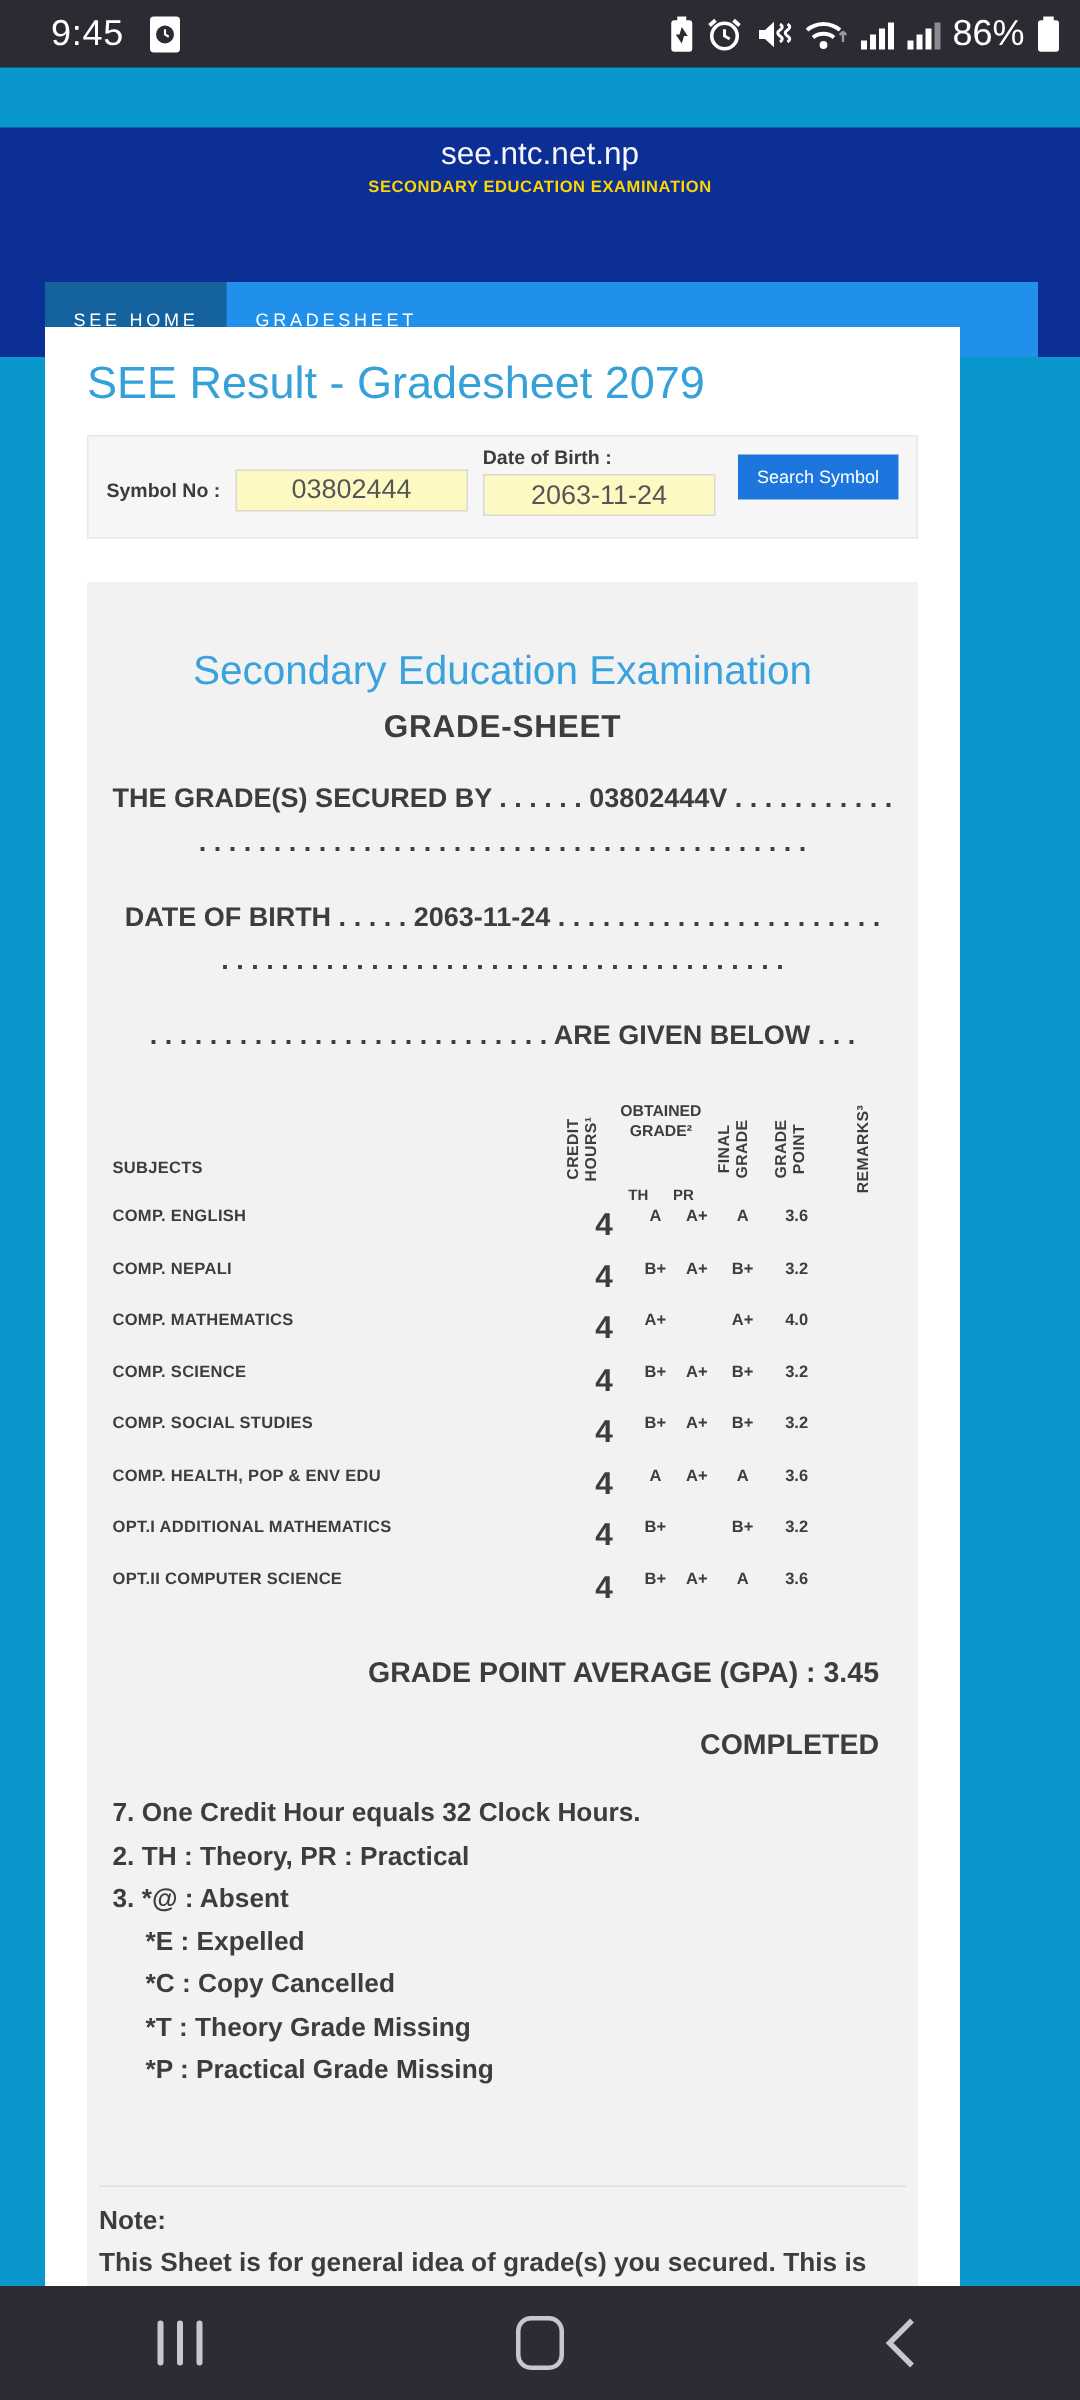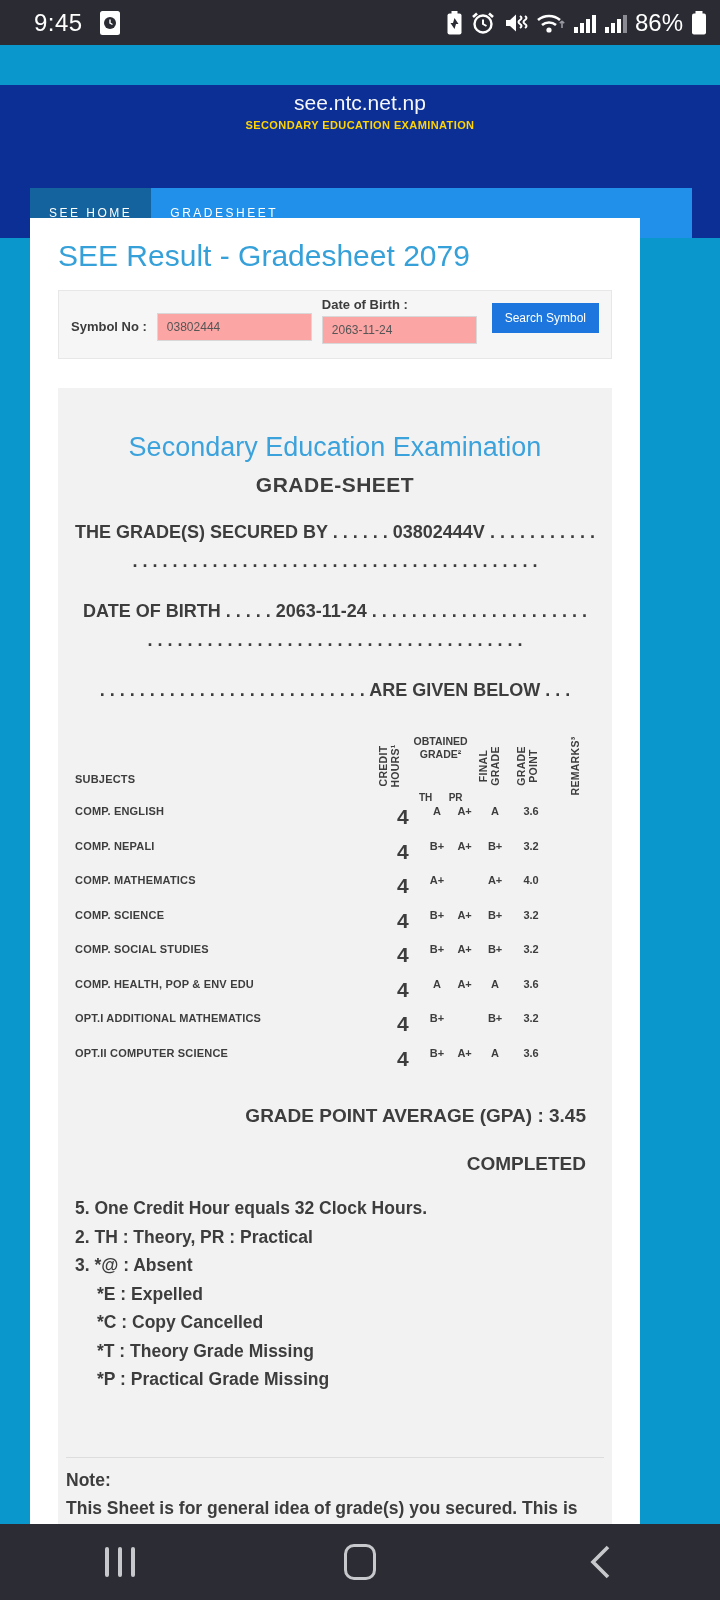--- a/index.html
+++ b/index.html
@@ -46,22 +46,22 @@
   }
   .page-heading { color:#36a0d9; font-size:30px; font-weight:400; margin:21px 0 0 28px; }
 
   .search-panel {
     margin:17px 28px 0; background:#f6f6f7; border:1px solid #e7e7e7;
     padding:6px 12px 14px; display:flex; min-height:54px;
   }
   .field-symbol { display:flex; align-items:center; margin-top:12px; }
   .field-symbol label { font-size:13px; color:#3c3c3c; font-weight:bold; margin-right:10px; white-space:nowrap; }
   .search-panel input {
-    width:155px; height:28px; border:1px solid #d8d8d8; background:#fca5a5;
-    font-size:12px; color:#555; padding:0 9px; font-family:"Liberation Sans",sans-serif;
+    width:155px; height:28px; border:1px solid #d8d8d8; background:#fef9c3;
+    font-size:18px; color:#555; padding:0 9px; font-family:"Liberation Sans",sans-serif;text-align:center;
   }
   .field-dob { margin-left:10px; }
   .field-dob label { display:block; font-size:13px; color:#3c3c3c; font-weight:bold; margin-bottom:4px; }
   .search-btn {
     margin-left:auto; margin-top:6px; align-self:flex-start;
     background:#1c76dd; color:#fff; border:none; font-size:12px;
     padding:8px 13px; cursor:pointer; font-family:"Liberation Sans",sans-serif;
   }
 
   
@@ -322,21 +322,21 @@
         <div class="col-final grade-val">A</div>
         <div class="col-point grade-val">3.6</div>
         <div class="col-remarks grade-val"></div>
       </div>
     </div>
 
     <div class="gpa-line">GRADE POINT AVERAGE (GPA) : 3.45</div>
     <div class="completed-line">COMPLETED</div>
 
     <div class="footnotes">
-      <div>5. One Credit Hour equals 32 Clock Hours.</div>
+      <div>7. One Credit Hour equals 32 Clock Hours.</div>
       <div>2. TH : Theory, PR : Practical</div>
       <div>3. *@ : Absent</div>
       <div class="indent">*E : Expelled</div>
       <div class="indent">*C : Copy Cancelled</div>
       <div class="indent">*T : Theory Grade Missing</div>
       <div class="indent">*P : Practical Grade Missing</div>
     </div>
 
     <hr class="note-divider">
     <div class="note-block">

